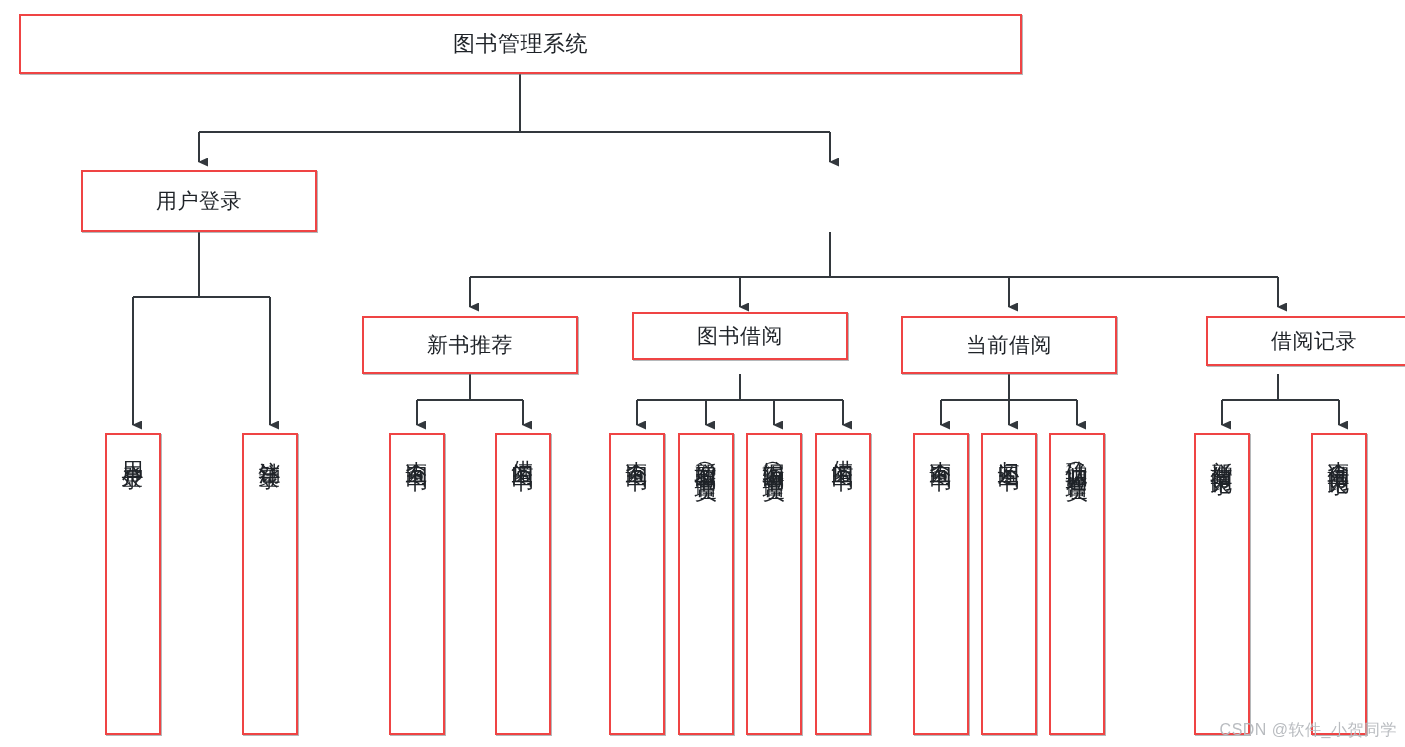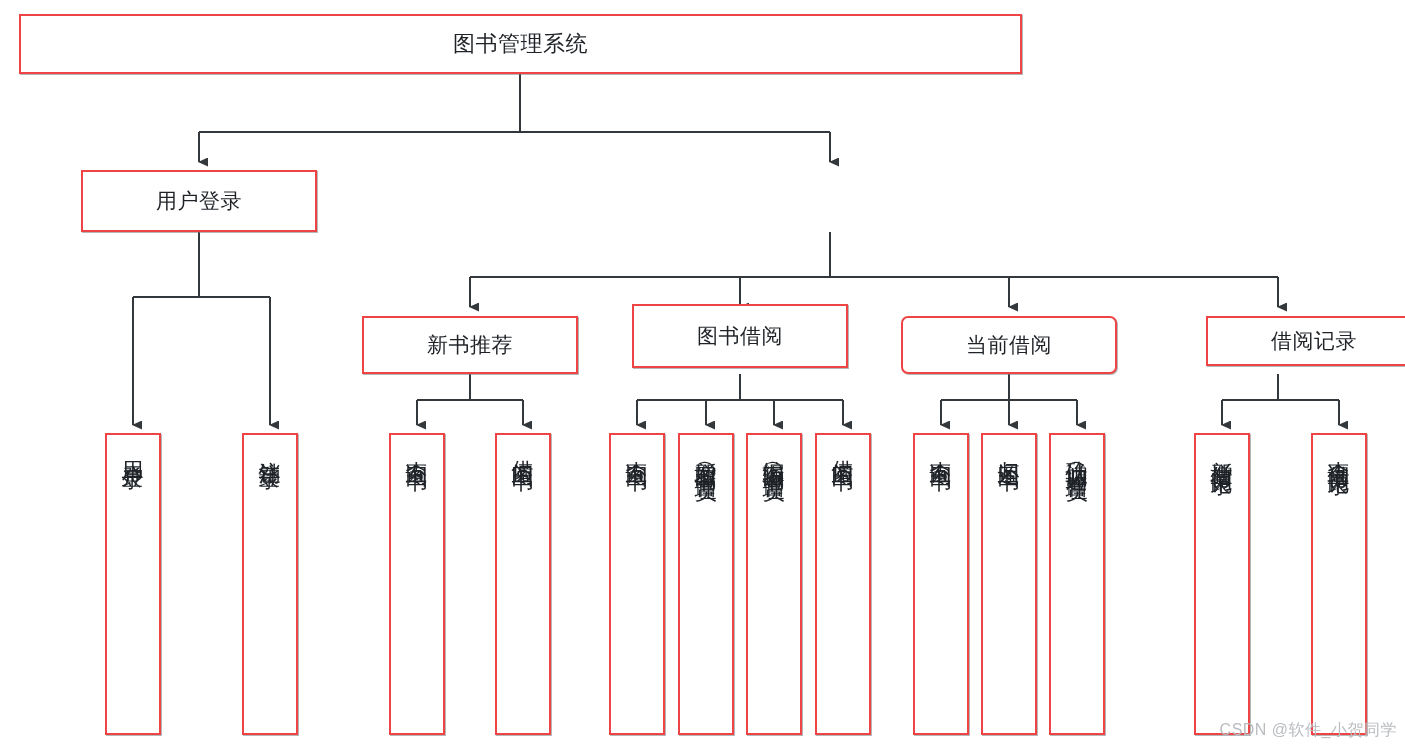--- a/index.html
+++ b/index.html
@@ -135,24 +135,24 @@
     <span class="label">图书管理系统</span>
   </div>
 
   <div class="node horiz" style="left:81px; top:170px; width:236px; height:62px;">
     <span class="label">用户登录</span>
   </div>
 
   <div class="node horiz" style="left:362px; top:316px; width:216px; height:58px;">
     <span class="label">新书推荐</span>
   </div>
-  <div class="node horiz" style="left:632px; top:304px; width:216px; height:64px;">
+  <div class="node horiz" style="left:632px; top:312px; width:216px; height:48px;">
     <span class="label">图书借阅</span>
   </div>
-  <div class="node horiz" style="left:901px; top:316px; width:216px; height:58px;border-radius:7px;">
+  <div class="node horiz" style="left:901px; top:316px; width:216px; height:58px;">
     <span class="label">当前借阅</span>
   </div>
   <div class="node horiz" style="left:1206px; top:316px; width:216px; height:50px;">
     <span class="label">借阅记录</span>
   </div>
 
   <div class="node vert" style="left:105px; top:433px; width:56px; height:302px;">
     <span class="label">用户登录</span>
   </div>
   <div class="node vert" style="left:242px; top:433px; width:56px; height:302px;">

